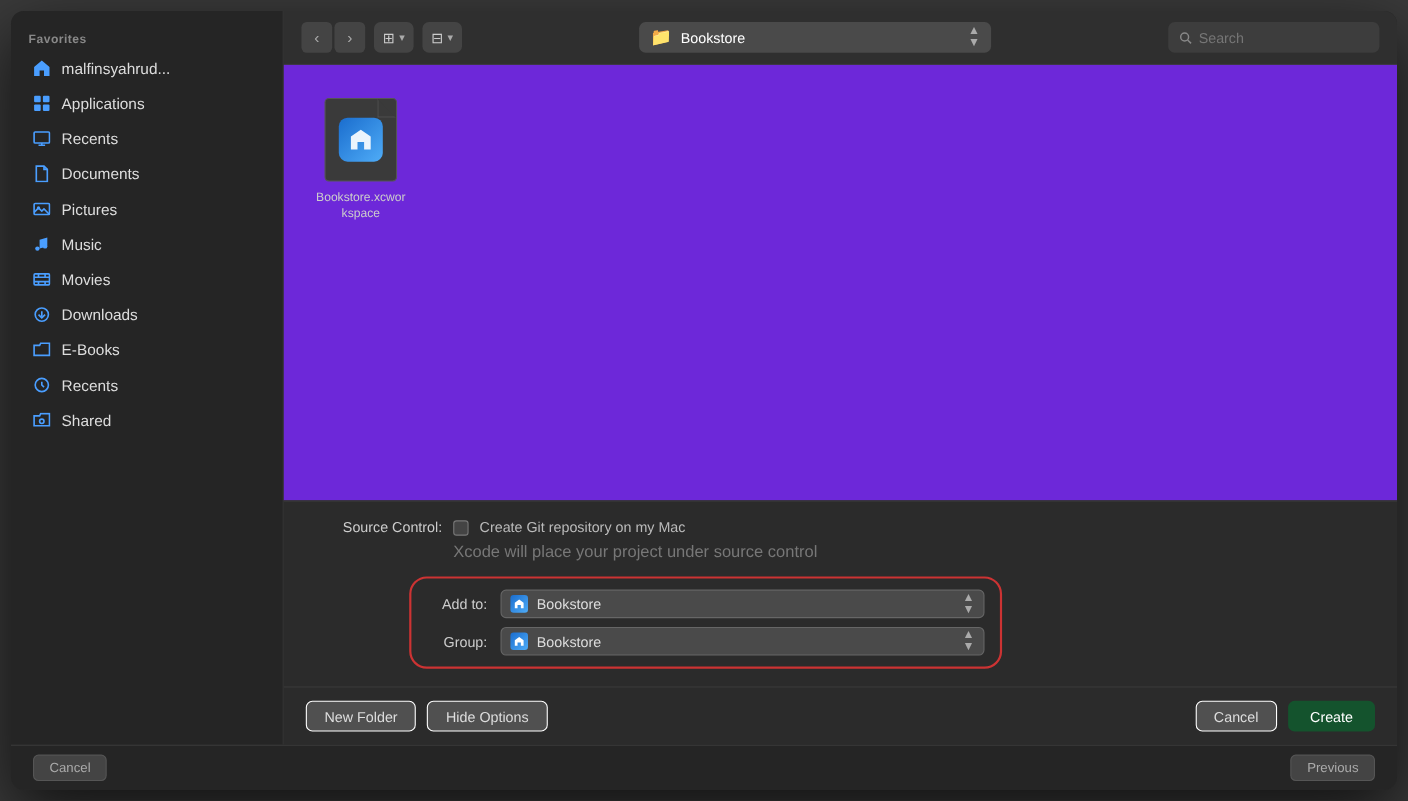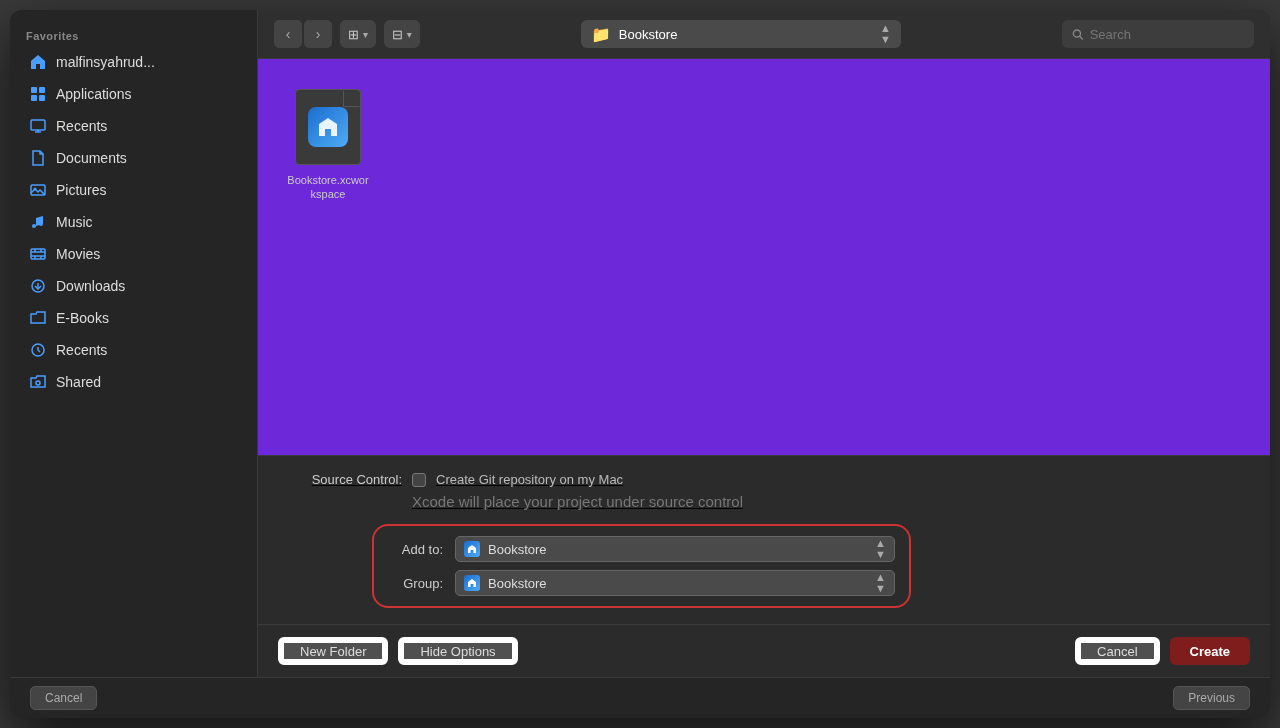--- a/index.html
+++ b/index.html
@@ -243,21 +243,20 @@
       margin-top: 6px;
       word-break: break-word;
       line-height: 1.3;
     }
 
     
     .options-panel {
       border-top: 1px solid #3a3a3a;
       padding: 16px 24px;
       background: #2b2b2b;
-      text-decoration: underline;
     }
 
     .source-control-row {
       display: flex;
       align-items: center;
       gap: 10px;
       margin-bottom: 6px;
     }
 
     .source-control-label {
@@ -374,38 +373,38 @@
       gap: 10px;
     }
 
     .bottom-right {
       display: flex;
       gap: 10px;
     }
 
     .btn-secondary {
       background: #505050;
-      border: 6px solid #ffffff;
+      border: 1px solid #ffffff;
       border-radius: 6px;
       color: #ddd;
       font-size: 13px;
       padding: 6px 16px;
       cursor: pointer;
       height: 28px;
       display: flex;
       align-items: center;
     }
 
     .btn-primary {
-      background: #7f1d1d;
+      background: #14532d;
       border: none;
       border-radius: 6px;
       color: #fff;
       font-size: 13px;
-      font-weight: 700;
+      font-weight: 400;
       padding: 6px 20px;
       cursor: pointer;
       height: 28px;
       display: flex;
       align-items: center;
     }
 
     
     .extra-bar {
       border-top: 1px solid #3a3a3a;

